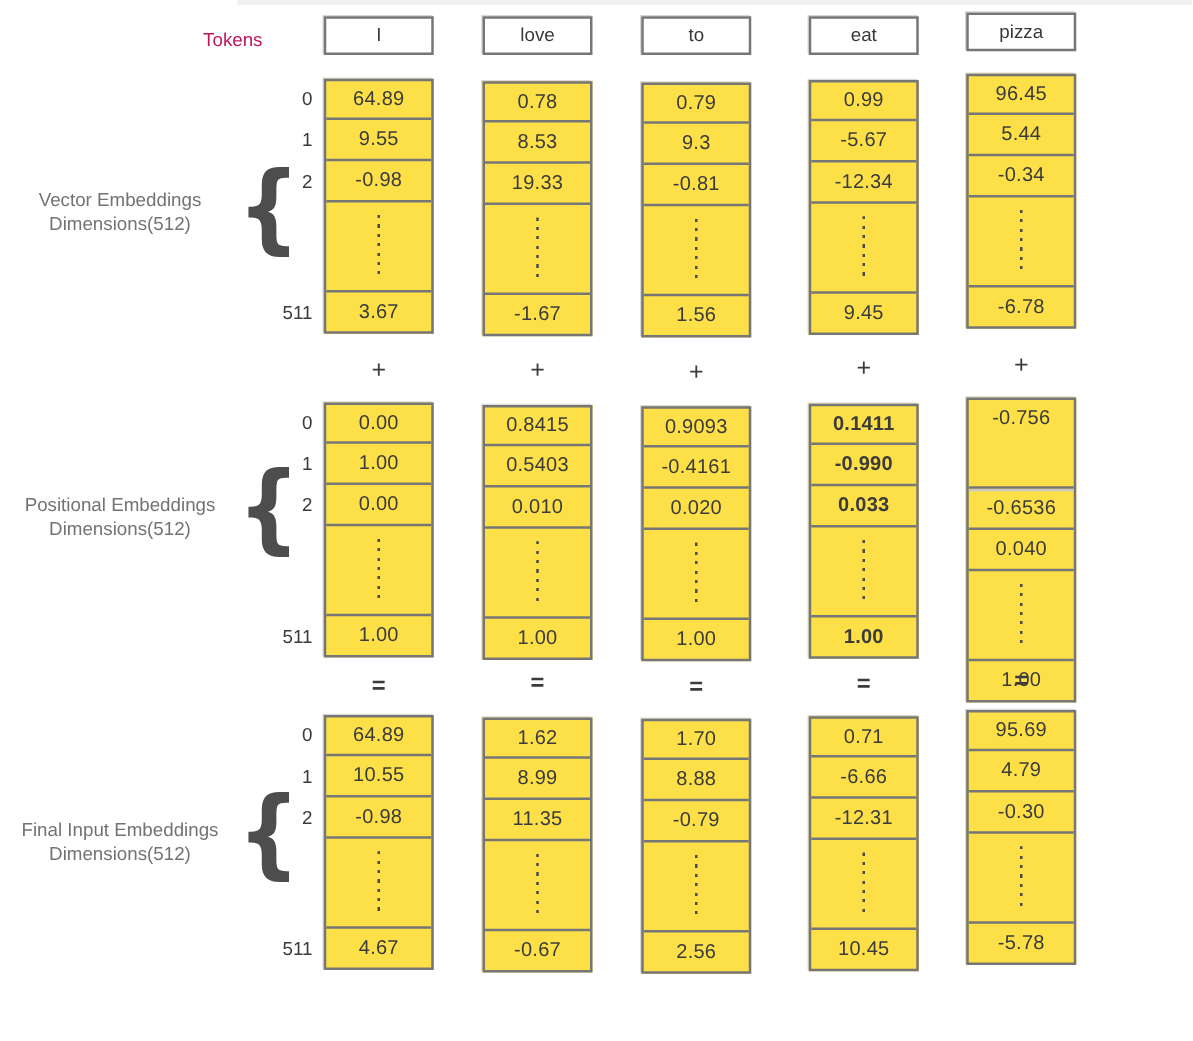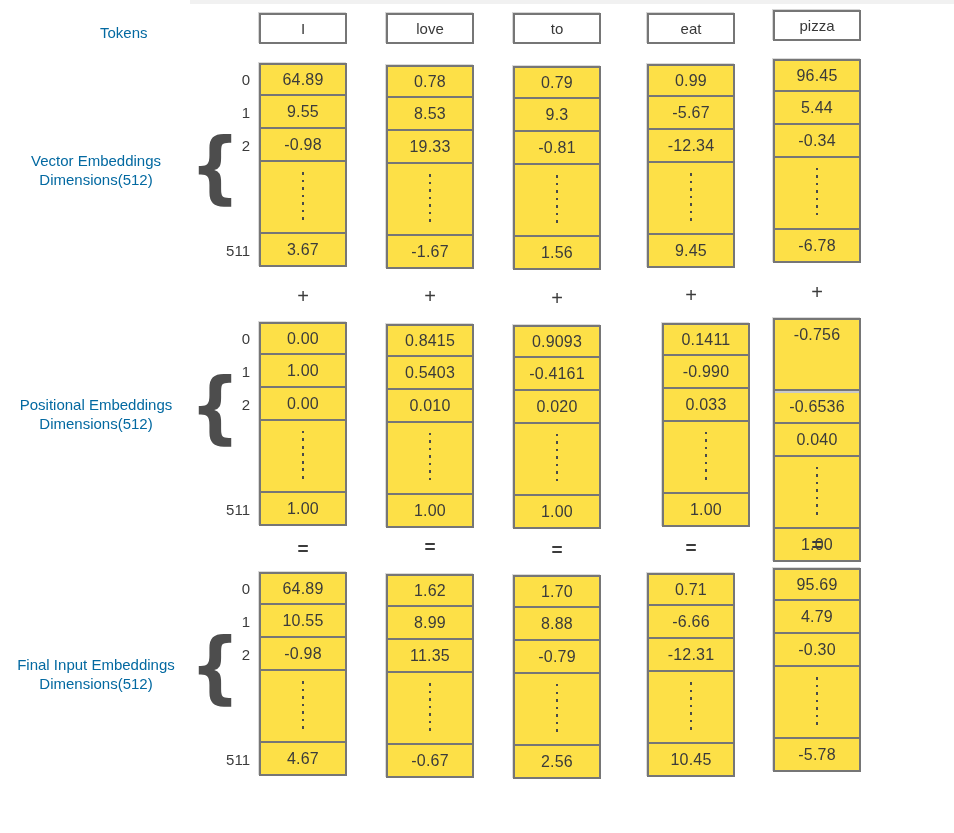--- a/index.html
+++ b/index.html
@@ -3,21 +3,21 @@
 <meta charset="utf-8">
 <style>
   html,body { margin:0; padding:0; background:#ffffff; }
   .canvas {
     position:relative; width:954px; height:833px; background:#ffffff;
     font-family:"Liberation Sans", sans-serif; overflow:hidden;
   }
   .strip { position:absolute; left:190px; top:0; width:764px; height:4px; background:#f1f1f1; }
 
   .tokens-label { position:absolute; left:100px; top:23px; width:110px; height:20px;
-    line-height:20px; text-align:left; font-size:15px; color:#0369a1; }
+    line-height:20px; text-align:right; font-size:15px; color:#be185d; }
 
   .tok { position:absolute; width:88px; height:31px; box-sizing:border-box;
     border:2px solid #767676; background:#fff; box-shadow:-1px -1px 0 #d6d6d6;
     display:flex; align-items:center; justify-content:center;
     font-size:15px; color:#383838; }
 
   .col { position:absolute; width:88px; box-sizing:border-box;
     border:2px solid #767676; background:#fde047; box-shadow:-1px -1px 0 #dadada; }
   .cell { height:31px; display:flex; align-items:center; justify-content:center;
     font-size:16px; color:#3b3b3b; letter-spacing:0.2px; }
@@ -29,21 +29,21 @@
     background:repeating-linear-gradient(to bottom,#4a4a4a 0 2.5px,transparent 2.5px 7.5px); }
 
   .rowlab { position:absolute; left:180px; width:70px; height:25px; line-height:25px;
     text-align:right; font-size:15px; color:#3b3b3b; }
 
   .op { position:absolute; width:88px; height:24px; line-height:24px; text-align:center;
     font-size:20px; color:#3b3b3b; }
   .op.eq { font-weight:700; font-size:19px; }
 
   .side { position:absolute; left:0; width:192px; text-align:center;
-    font-size:15px; line-height:1.25; color:#0369a1; }
+    font-size:15px; line-height:1.25; color:#737373; }
   .brace { position:absolute; left:190px; width:34px; height:78px;
     font-family:"DejaVu Sans", sans-serif; font-size:78px; line-height:78px;
     font-weight:bold; color:#4d4d4d; transform:scaleX(0.9); transform-origin:left center; }
 </style>
 </head>
 <body>
 
 <div class="canvas">
 
   <div class="strip"></div>
@@ -149,21 +149,21 @@
   </div>
   <div class="col" style="left:513px; top:325px;">
     <div class="cell">0.9093</div>
     <div class="cell">-0.4161</div>
     <div class="cell">0.020</div>
     <div class="cell dots">
         <span class="dotline"></span>
       </div>
     <div class="cell">1.00</div>
   </div>
-  <div class="col" style="left:662px; top:323px;">
+  <div class="col" style="left:647px; top:323px;font-weight:bold;">
     <div class="cell">0.1411</div>
     <div class="cell">-0.990</div>
     <div class="cell">0.033</div>
     <div class="cell dots">
         <span class="dotline"></span>
       </div>
     <div class="cell">1.00</div>
   </div>
   <div class="col" style="left:773px; top:318px;">
     <div class="cell">-0.756</div>

